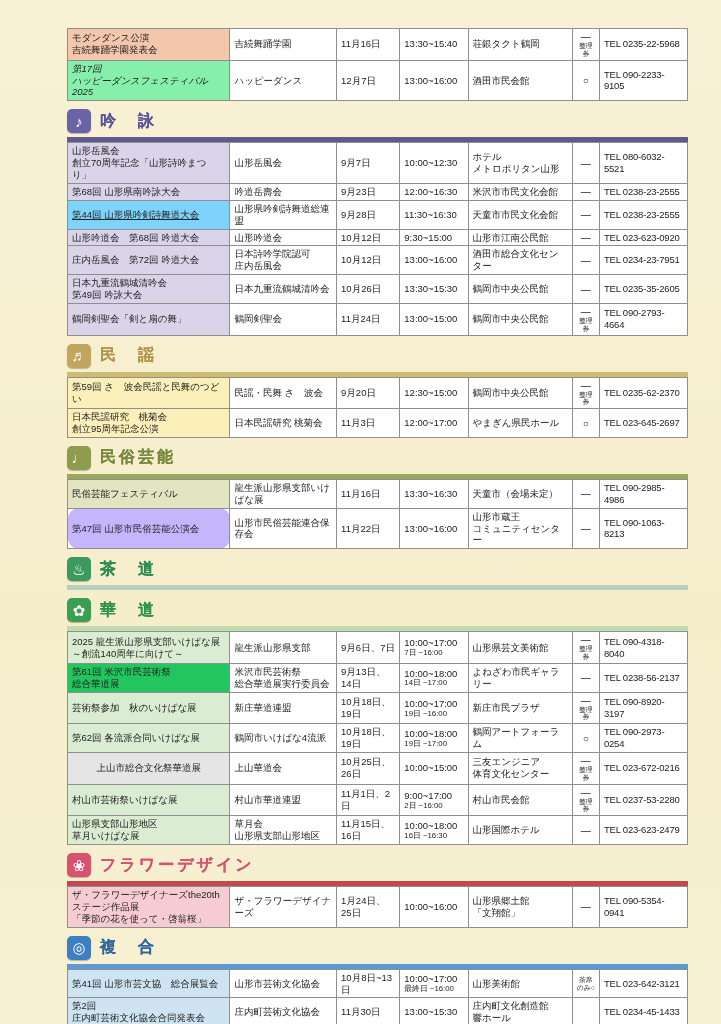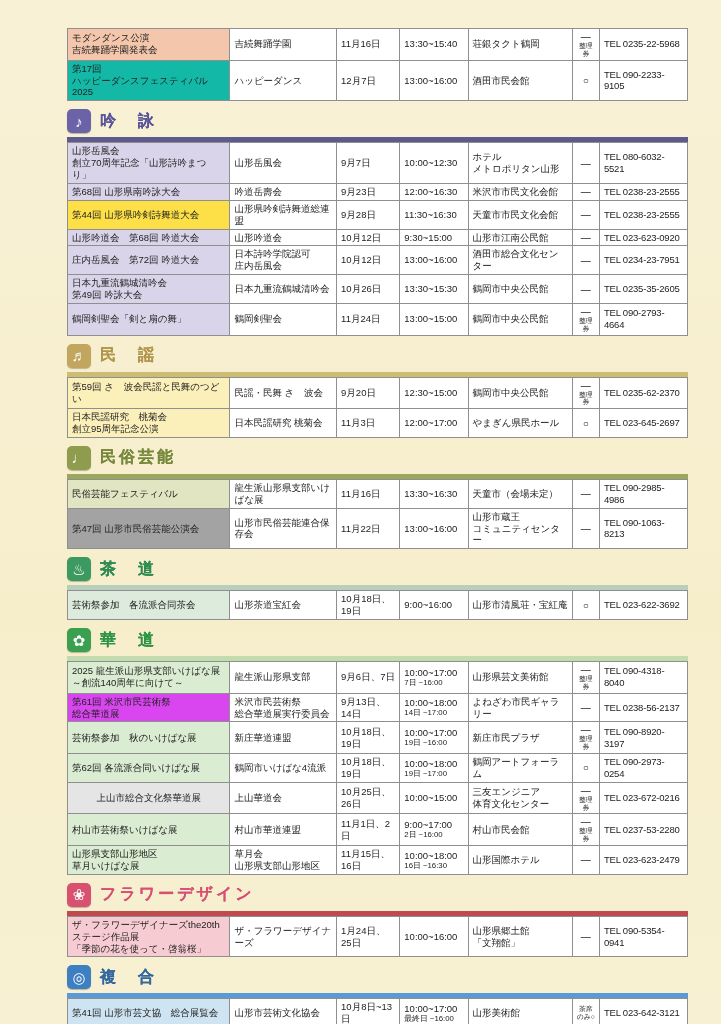--- a/index.html
+++ b/index.html
@@ -81,21 +81,21 @@
               <td class="c-name" style="background: rgb(244, 198, 171);">モダンダンス公演
 吉続舞踊学園発表会</td>
               <td class="c-org">吉続舞踊学園</td>
               <td class="c-date">11月16日</td>
               <td class="c-time">13:30~15:40</td>
               <td class="c-venue">荘銀タクト鶴岡</td>
               <td class="c-ticket"><div class="tick-main">—</div><div class="tick-sub">整理券</div></td>
               <td class="c-tel">TEL 0235-22-5968</td>
             </tr>
             <tr>
-              <td class="c-name" style="background: #14b8a6;">第17回
+              <td class="c-name" style="background: #86efac; font-style: italic;">第17回
 ハッピーダンスフェスティバル2025</td>
               <td class="c-org">ハッピーダンス</td>
               <td class="c-date">12月7日</td>
               <td class="c-time">13:00~16:00</td>
               <td class="c-venue">酒田市民会館</td>
               <td class="c-ticket"><div class="tick-main">○</div></td>
               <td class="c-tel">TEL 090-2233-9105</td>
             </tr>
           </tbody>
         </table>
@@ -131,21 +131,21 @@
             <tr>
               <td class="c-name" style="background: rgb(217, 212, 233);">第68回 山形県南吟詠大会</td>
               <td class="c-org">吟道岳壽会</td>
               <td class="c-date">9月23日</td>
               <td class="c-time">12:00~16:30</td>
               <td class="c-venue">米沢市市民文化会館</td>
               <td class="c-ticket"><div class="tick-main">—</div></td>
               <td class="c-tel">TEL 0238-23-2555</td>
             </tr>
             <tr>
-              <td class="c-name" style="background: #fde047;">第44回 山形県吟剣詩舞道大会</td>
+              <td class="c-name" style="background: #7dd3fc; text-decoration: underline;">第44回 山形県吟剣詩舞道大会</td>
               <td class="c-org">山形県吟剣詩舞道総連盟</td>
               <td class="c-date">9月28日</td>
               <td class="c-time">11:30~16:30</td>
               <td class="c-venue">天童市市民文化会館</td>
               <td class="c-ticket"><div class="tick-main">—</div></td>
               <td class="c-tel">TEL 0238-23-2555</td>
             </tr>
             <tr>
               <td class="c-name" style="background: rgb(217, 212, 233);">山形吟道会　第68回 吟道大会</td>
               <td class="c-org">山形吟道会</td>
@@ -246,60 +246,38 @@
             <tr>
               <td class="c-name" style="background: rgb(226, 229, 194);">民俗芸能フェスティバル</td>
               <td class="c-org">龍生派山形県支部いけばな展</td>
               <td class="c-date">11月16日</td>
               <td class="c-time">13:30~16:30</td>
               <td class="c-venue">天童市（会場未定）</td>
               <td class="c-ticket"><div class="tick-main">—</div></td>
               <td class="c-tel">TEL 090-2985-4986</td>
             </tr>
             <tr>
-              <td class="c-name" style="background: #a3a3a3;">第47回 山形市民俗芸能公演会</td>
+              <td class="c-name" style="background: #c4b5fd; border-radius: 11px;">第47回 山形市民俗芸能公演会</td>
               <td class="c-org">山形市民俗芸能連合保存会</td>
               <td class="c-date">11月22日</td>
               <td class="c-time">13:00~16:00</td>
               <td class="c-venue">山形市蔵王
 コミュニティセンター</td>
               <td class="c-ticket"><div class="tick-main">—</div></td>
               <td class="c-tel">TEL 090-1063-8213</td>
             </tr>
           </tbody>
         </table>
       </div>
       <div class="section">
         <div class="sec-header">
           <span class="icon-tile" style="background: rgb(60, 154, 96);">♨</span>
           <span class="sec-title" style="color: rgb(45, 138, 80);">茶　道</span>
         </div>
         <div class="bar" style="background: rgb(185, 207, 189);"></div>
-        <table class="sched">
-          <colgroup>
-            <col class="w-name">
-            <col class="w-org">
-            <col class="w-date">
-            <col class="w-time">
-            <col class="w-venue">
-            <col class="w-ticket">
-            <col class="w-tel">
-          </colgroup>
-          <tbody>
-            <tr>
-              <td class="c-name" style="background: rgb(220, 235, 220);">芸術祭参加　各流派合同茶会</td>
-              <td class="c-org">山形茶道宝紅会</td>
-              <td class="c-date">10月18日、19日</td>
-              <td class="c-time">9:00~16:00</td>
-              <td class="c-venue">山形市清風荘・宝紅庵</td>
-              <td class="c-ticket"><div class="tick-main">○</div></td>
-              <td class="c-tel">TEL 023-622-3692</td>
-            </tr>
-          </tbody>
-        </table>
       </div>
       <div class="section">
         <div class="sec-header">
           <span class="icon-tile" style="background: rgb(58, 160, 80);">✿</span>
           <span class="sec-title" style="color: rgb(45, 147, 69);">華　道</span>
         </div>
         <div class="bar" style="background: rgb(195, 220, 174);"></div>
         <table class="sched">
           <colgroup>
             <col class="w-name">
@@ -315,21 +293,21 @@
               <td class="c-name" style="background: rgb(218, 236, 209);">2025 龍生派山形県支部いけばな展
 ～創流140周年に向けて～</td>
               <td class="c-org">龍生派山形県支部</td>
               <td class="c-date">9月6日、7日</td>
               <td class="c-time">10:00~17:00<div class="time-sub">7日 ~16:00</div></td>
               <td class="c-venue">山形県芸文美術館</td>
               <td class="c-ticket"><div class="tick-main">—</div><div class="tick-sub">整理券</div></td>
               <td class="c-tel">TEL 090-4318-8040</td>
             </tr>
             <tr>
-              <td class="c-name" style="background: #d946ef;">第61回 米沢市民芸術祭
+              <td class="c-name" style="background: #22c55e;">第61回 米沢市民芸術祭
 総合華道展</td>
               <td class="c-org">米沢市民芸術祭
 総合華道展実行委員会</td>
               <td class="c-date">9月13日、14日</td>
               <td class="c-time">10:00~18:00<div class="time-sub">14日 ~17:00</div></td>
               <td class="c-venue">よねざわ市民ギャラリー</td>
               <td class="c-ticket"><div class="tick-main">—</div></td>
               <td class="c-tel">TEL 0238-56-2137</td>
             </tr>
             <tr>

